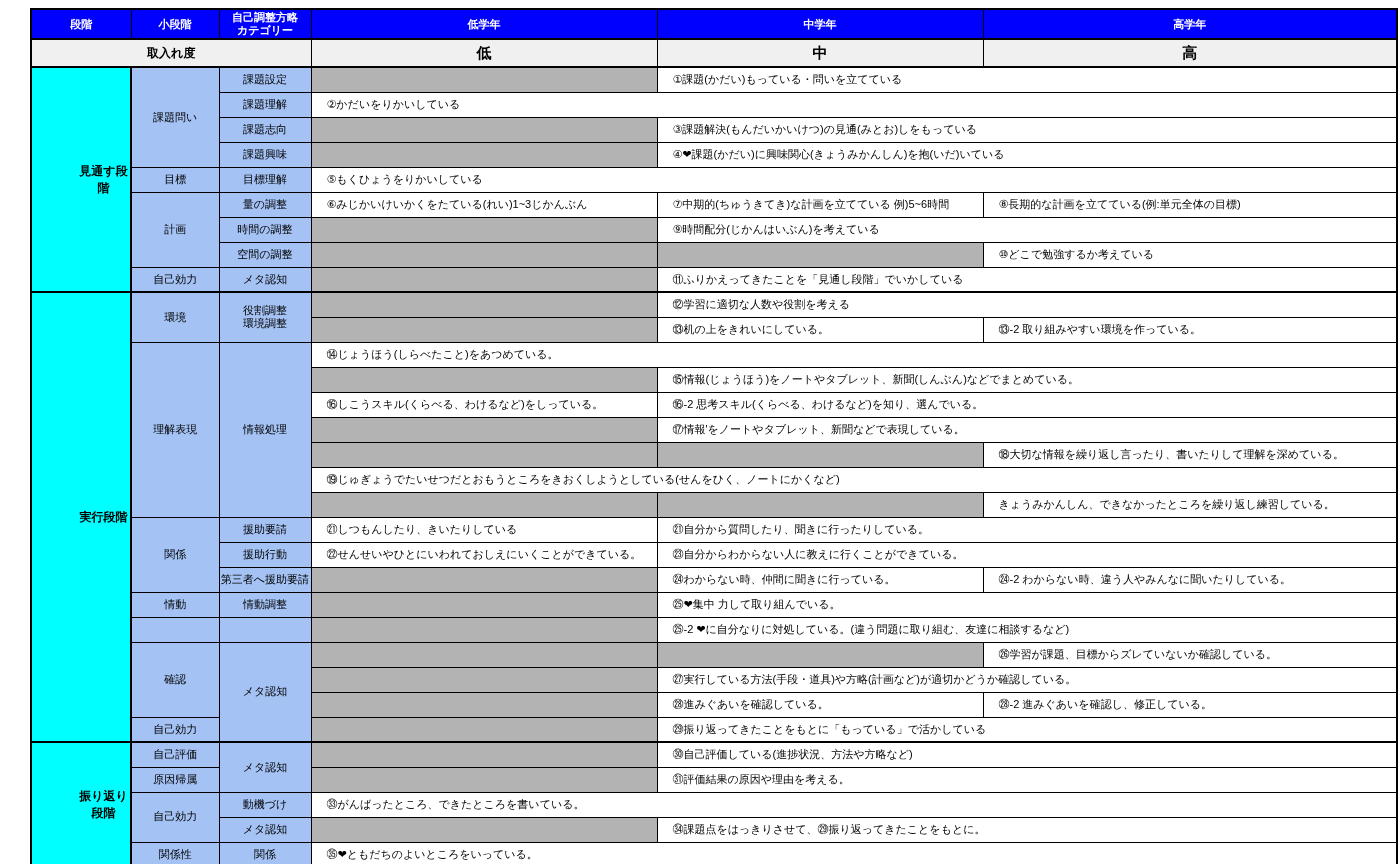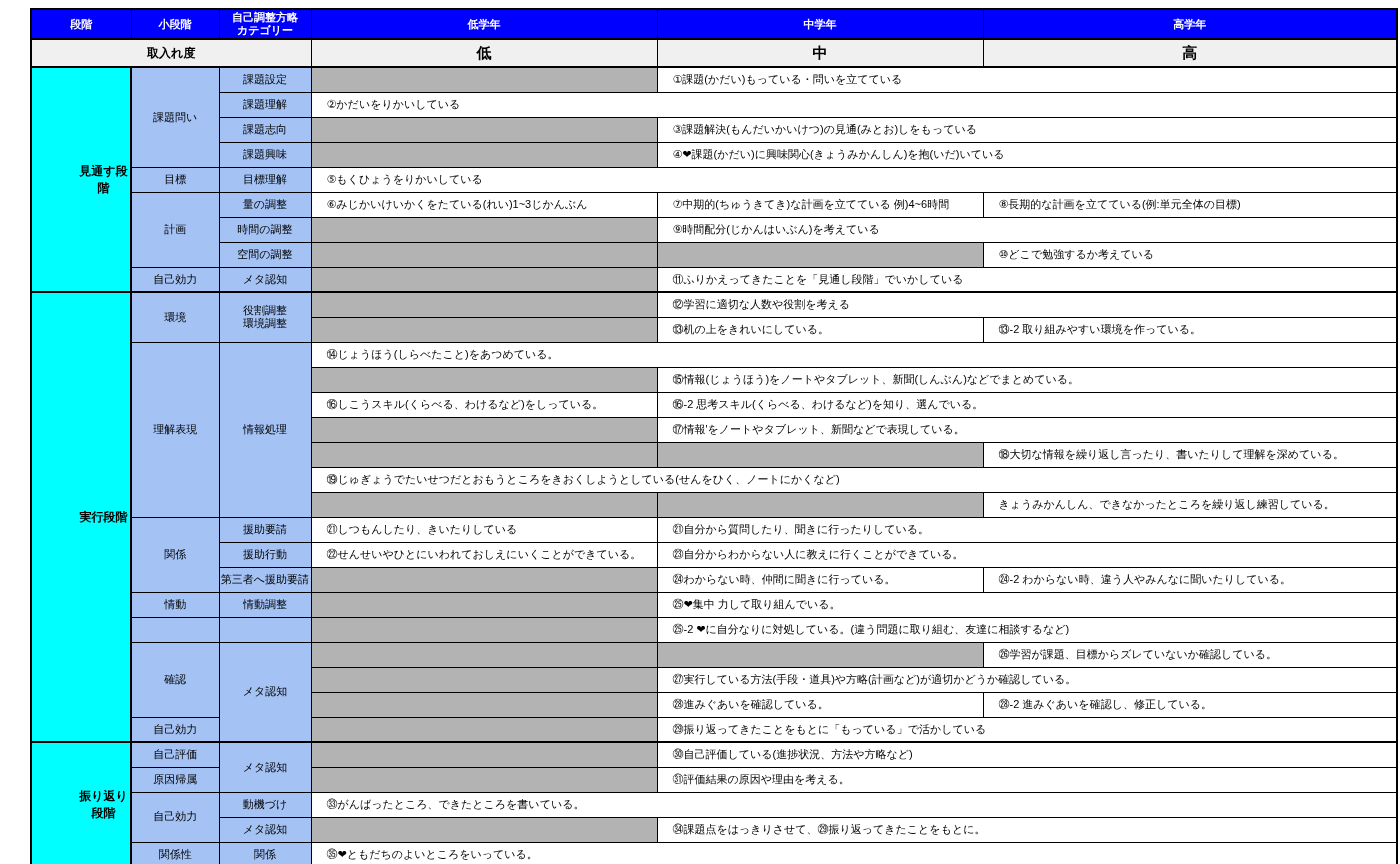--- a/index.html
+++ b/index.html
@@ -96,21 +96,21 @@
     </tr>
     <tr>
       <td class="sub">目標</td>
       <td class="cat">目標理解</td>
       <td class="txt" colspan="3">⑤もくひょうをりかいしている</td>
     </tr>
     <tr>
       <td class="sub" rowspan="3">計画</td>
       <td class="cat">量の調整</td>
       <td class="txt">⑥みじかいけいかくをたている(れい)1~3じかんぶん</td>
-      <td class="txt">⑦中期的(ちゅうきてき)な計画を立てている 例)4~6時間</td>
+      <td class="txt">⑦中期的(ちゅうきてき)な計画を立てている 例)5~6時間</td>
       <td class="txt">⑧長期的な計画を立てている(例:単元全体の目標)</td>
     </tr>
     <tr>
       <td class="cat">時間の調整</td>
       <td class="gray"></td>
       <td class="txt" colspan="2">⑨時間配分(じかんはいぶん)を考えている</td>
     </tr>
     <tr>
       <td class="cat">空間の調整</td>
       <td class="gray"></td>

